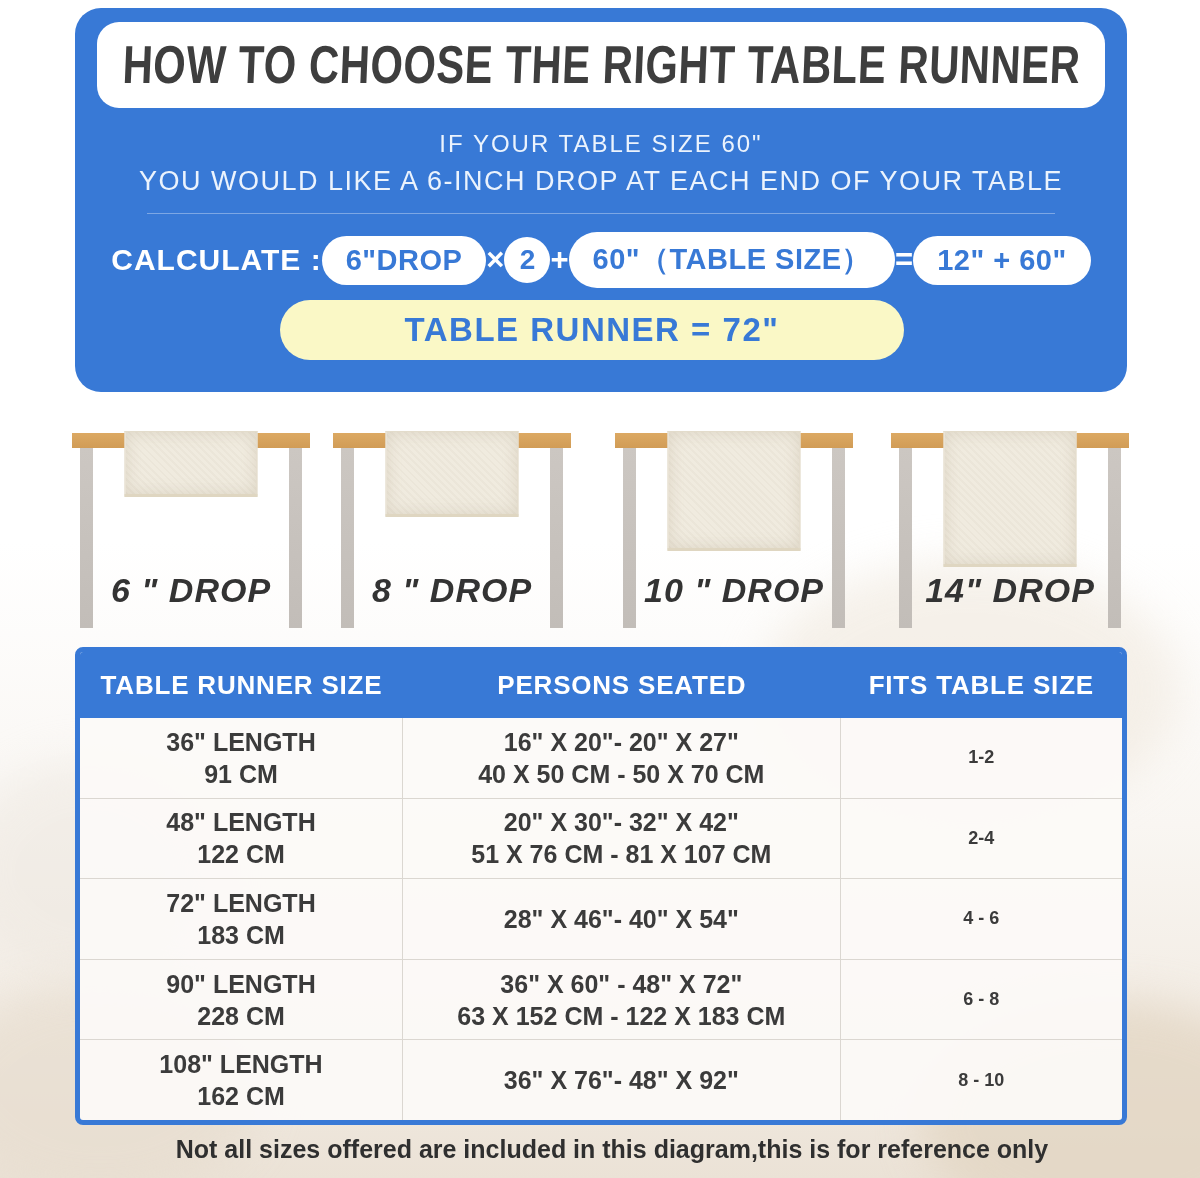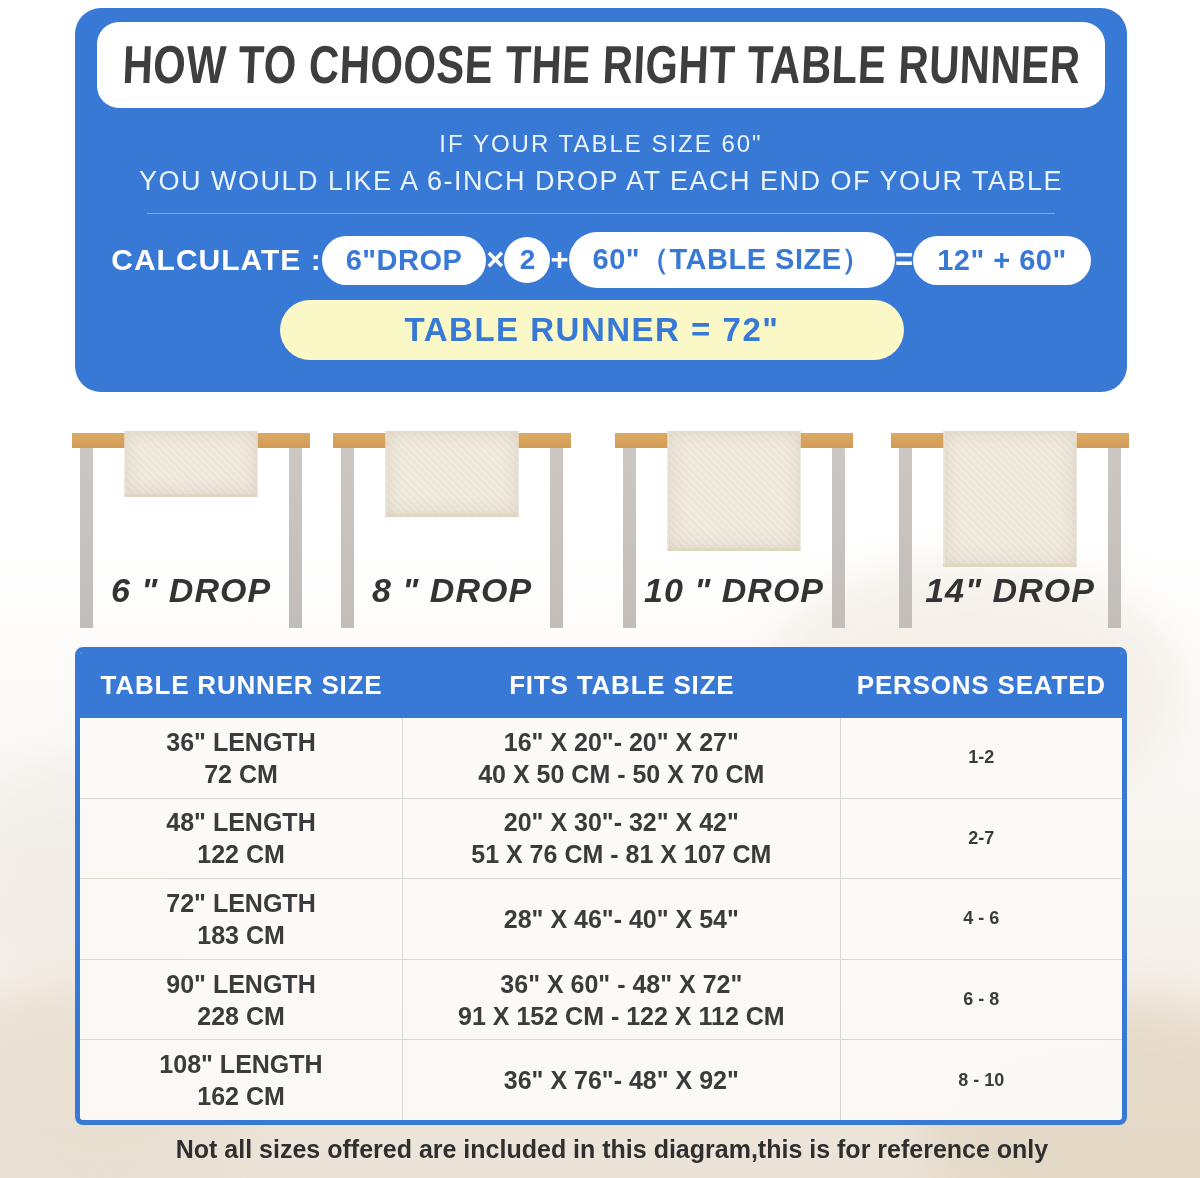--- a/index.html
+++ b/index.html
@@ -139,68 +139,68 @@
       <div class="leg leg-r"></div>
       <div class="runner h134"></div>
       <div class="drop-label">14" DROP</div>
     </div>
 
   </div>
 
   <div class="size-card">
     <div class="size-head">
       <div class="head-cell">TABLE RUNNER SIZE</div>
+      <div class="head-cell">PERSONS SEATED</div>
       <div class="head-cell">FITS TABLE SIZE</div>
-      <div class="head-cell">PERSONS SEATED</div>
     </div>
     <div class="size-body">
 
       <div class="srow">
         <div class="scell c1">
           <div>36" LENGTH</div>
-          <div>72 CM</div>
+          <div>91 CM</div>
         </div>
         <div class="scell c2">
           <div>16" X 20"- 20" X 27"</div>
           <div>40 X 50 CM - 50 X 70 CM</div>
         </div>
         <div class="scell persons">1-2</div>
       </div>
 
       <div class="srow">
         <div class="scell c1">
           <div>48" LENGTH</div>
           <div>122 CM</div>
         </div>
         <div class="scell c2">
           <div>20" X 30"- 32" X 42"</div>
           <div>51 X 76 CM - 81 X 107 CM</div>
         </div>
-        <div class="scell persons">2-7</div>
+        <div class="scell persons">2-4</div>
       </div>
 
       <div class="srow">
         <div class="scell c1">
           <div>72" LENGTH</div>
           <div>183 CM</div>
         </div>
         <div class="scell c2">
           <div>28" X 46"- 40" X 54"</div>
         </div>
         <div class="scell persons">4 - 6</div>
       </div>
 
       <div class="srow">
         <div class="scell c1">
           <div>90" LENGTH</div>
           <div>228 CM</div>
         </div>
         <div class="scell c2">
           <div>36" X 60" - 48" X 72"</div>
-          <div>91 X 152 CM - 122 X 112 CM</div>
+          <div>63 X 152 CM - 122 X 183 CM</div>
         </div>
         <div class="scell persons">6 - 8</div>
       </div>
 
       <div class="srow">
         <div class="scell c1">
           <div>108" LENGTH</div>
           <div>162 CM</div>
         </div>
         <div class="scell c2">

